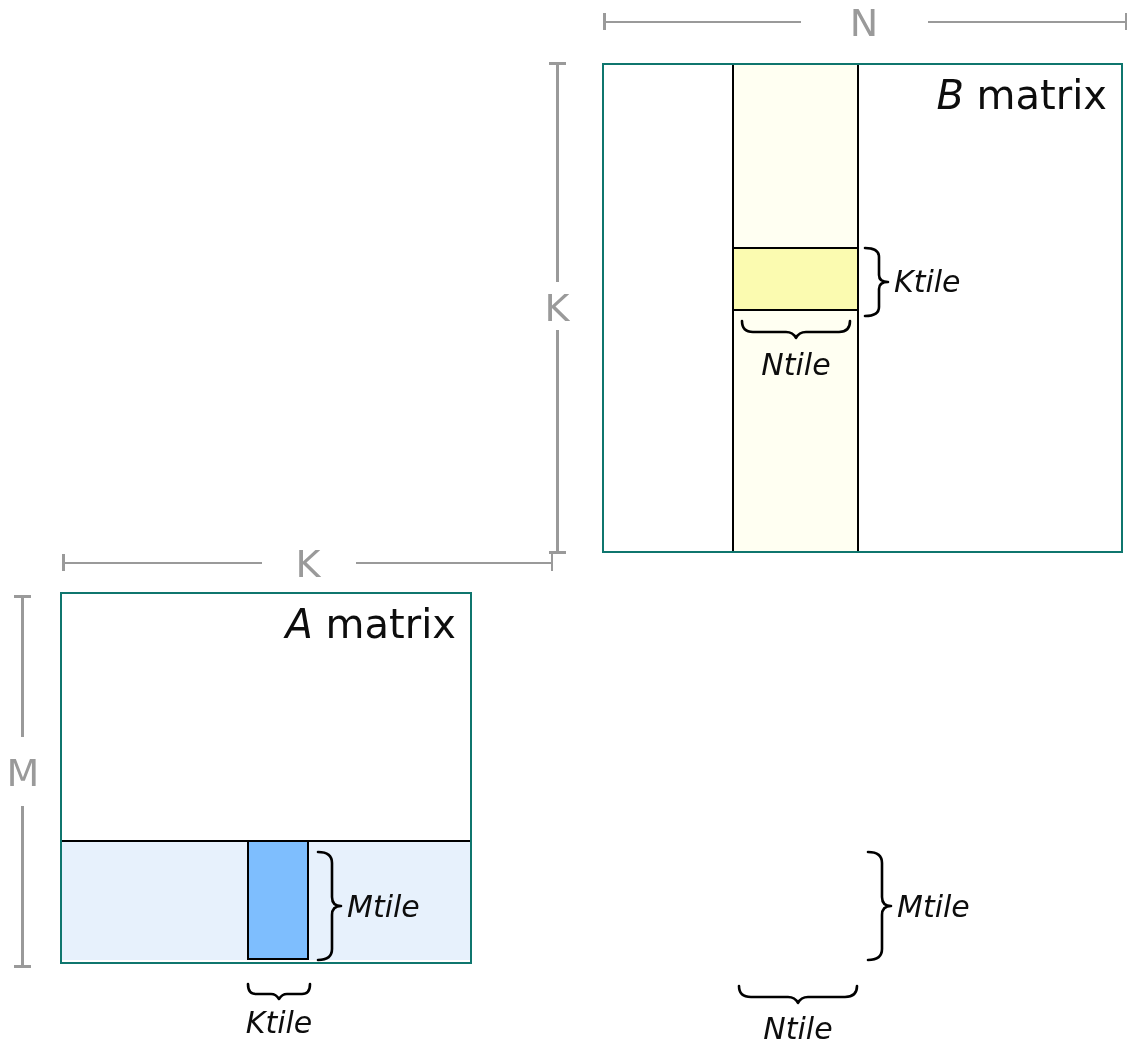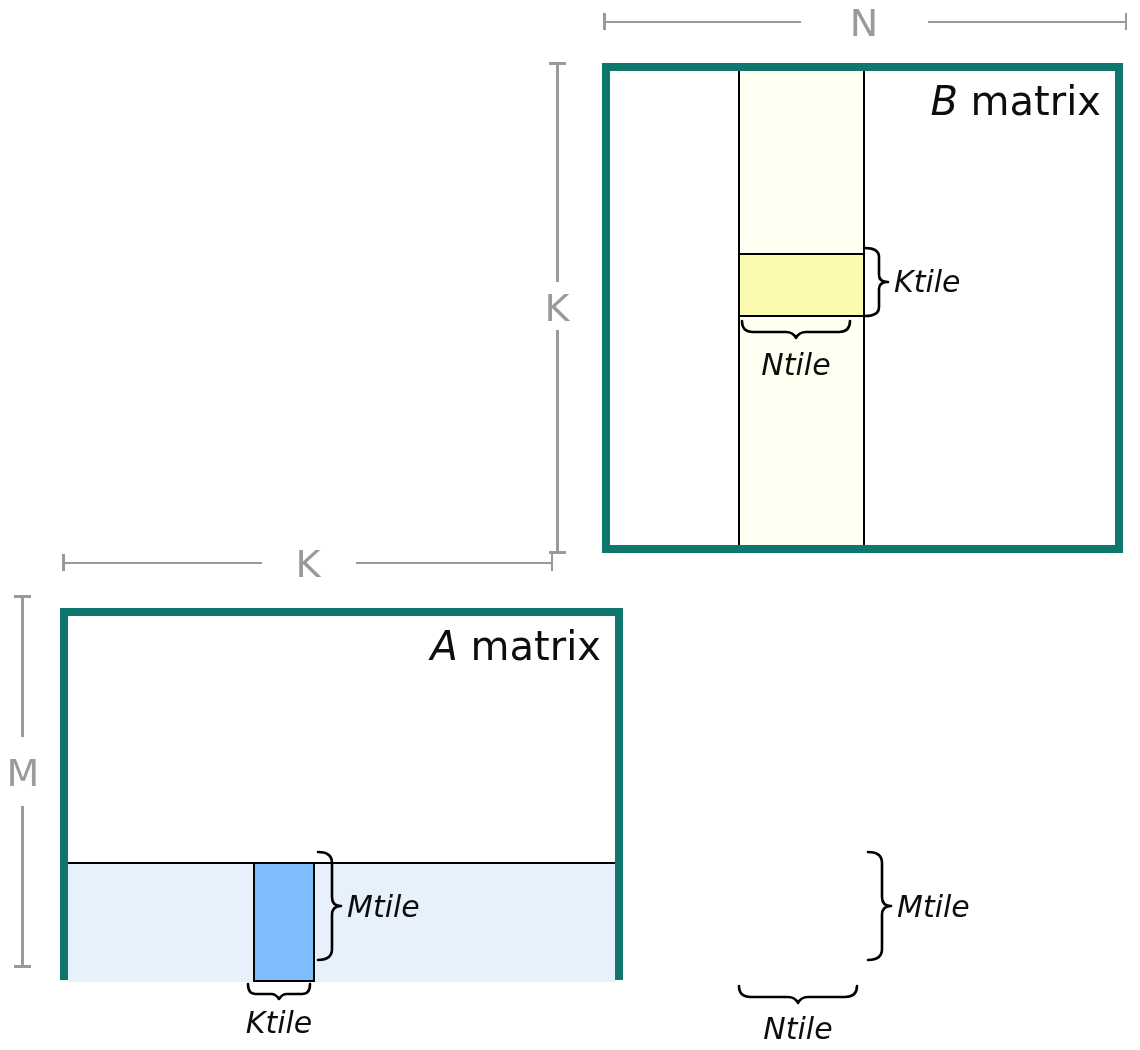--- a/index.html
+++ b/index.html
@@ -1,23 +1,23 @@
 <!DOCTYPE html>
 <html><head>
 <meta charset="utf-8">
 <style>
   * { margin:0; padding:0; box-sizing:border-box; }
   html,body { background:#ffffff; }
   body { font-family:"DejaVu Sans", sans-serif; }
   #page { position:relative; width:1140px; height:1050px; background:#fff; overflow:hidden; }
 
   
-  .matrix { position:absolute; border:8px solid #0f766e; background:#fff;text-decoration:underline; }
+  .matrix { position:absolute; border:2px solid #0f766e; background:#fff;text-decoration:underline; }
   #b-matrix { left:602px; top:63px;  width:521px; height:490px; }
-  #a-matrix { left:60px;  top:608px; width:563px; height:372px; }
+  #a-matrix { left:60px;  top:592px; width:412px; height:372px; }
   #c-matrix { left:603px; top:595px; width:520px; height:373px; }
 
   .matrix-title { position:absolute; top:8px; right:14px; font-size:40px; line-height:1.1; color:#0d0d0d; white-space:nowrap; }
   .matrix-title .var { font-style:italic; }
 
   
   #b-strip { position:absolute; left:128px; top:0; width:127px; height:100%;
              border-left:2px solid #000; border-right:2px solid #000; }
   #b-ktile { position:absolute; left:128px; top:182px; width:127px; height:64px; border:2.5px solid #000; }
 

